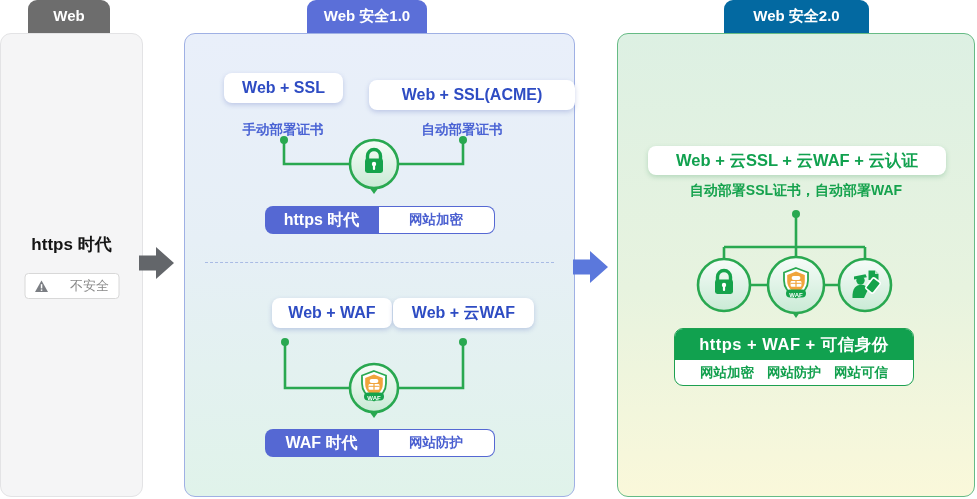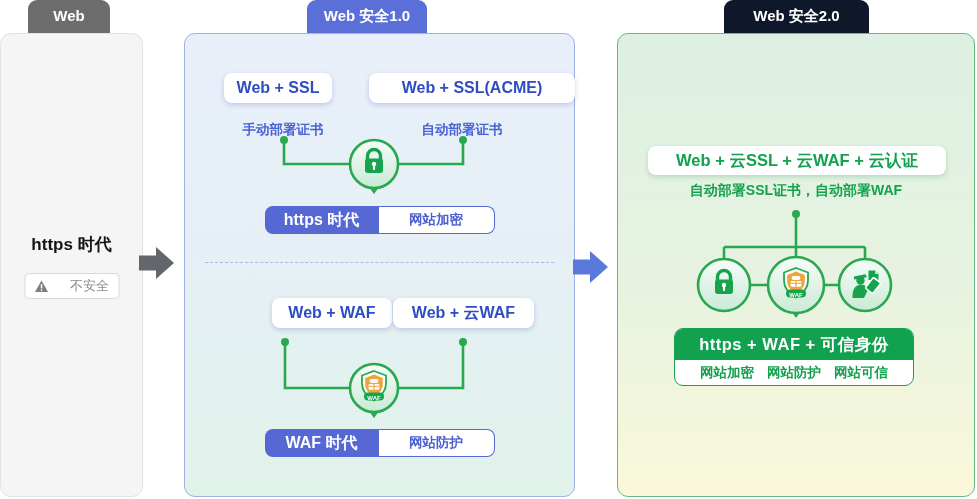--- a/index.html
+++ b/index.html
@@ -5,21 +5,21 @@
   html,body{margin:0;padding:0;}
   body{width:977px;height:499px;background:#ffffff;font-family:"Liberation Sans","DejaVu Sans",sans-serif;position:relative;overflow:hidden;}
   .stage{position:absolute;inset:0;}
 
   
   .tab{position:absolute;top:0;height:40px;border-radius:9px 9px 0 0;color:#fff;font-weight:bold;font-size:15px;
        display:flex;justify-content:center;align-items:flex-start;z-index:0;}
   .tab span{margin-top:7px;}
   .tab-gray{left:28px;width:82px;background:#6d6d6d;}
   .tab-blue{left:307px;width:120px;background:#5b6fd8;}
-  .tab-green{left:724px;width:145px;background:#0f172a;}
+  .tab-green{left:724px;width:145px;background:#0369a1;}
 
   
   .panel{position:absolute;top:33px;height:464px;border-radius:11px;z-index:1;box-sizing:border-box;}
   .panel-left{left:0;width:143px;background:#f5f5f6;border:1px solid #e3e3e5;}
   .panel-mid{left:184px;width:391px;border:1.5px solid #9fb0e4;
              background:linear-gradient(180deg,#e9effa 0%,#e6eff6 45%,#e0f3ea 100%);}
   .panel-right{left:617px;width:358px;border:1.5px solid #66bb85;
                background:linear-gradient(180deg,#ddf0e3 0%,#e7f3df 55%,#faf8da 100%);}
 
   
@@ -118,24 +118,24 @@
       <span>不安全</span>
     </div>
   </section>
 
   <svg class="arrow arrow-gray" width="36" height="34" viewBox="0 0 36 34">
     <polygon points="0,9.5 17,9.5 17,1 35,17 17,33 17,24.5 0,24.5" fill="#63666a"></polygon>
   </svg>
 
   <section class="panel panel-mid">
 
-    <div class="white-box" style="left:39px;top:39px;width:108px;">
+    <div class="white-box" style="left:39px;top:39px;width:119px;">
       <span>Web + SSL</span>
     </div>
-    <div class="white-box" style="left:184px;top:39px;width:206px;">
+    <div class="white-box" style="left:184px;top:46px;width:206px;">
       <span>Web + SSL(ACME)</span>
     </div>
     <div class="sub-note" style="left:39px;top:75px;width:118px;">手动部署证书</div>
     <div class="sub-note" style="left:184px;top:75px;width:186px;">自动部署证书</div>
 
     <svg class="conn" style="top:93px;" width="391" height="105" viewBox="0 0 391 105">
       <path d="M99 13 V37 H189 M278 13 V37 H189" fill="none" stroke="#29a850" stroke-width="2.6"></path>
       <circle cx="99" cy="13" r="4" fill="#29a850"></circle>
       <circle cx="278" cy="13" r="4" fill="#29a850"></circle>
       <path d="M181 56 L189 67 L197 56 Z" fill="#29a850"></path>

